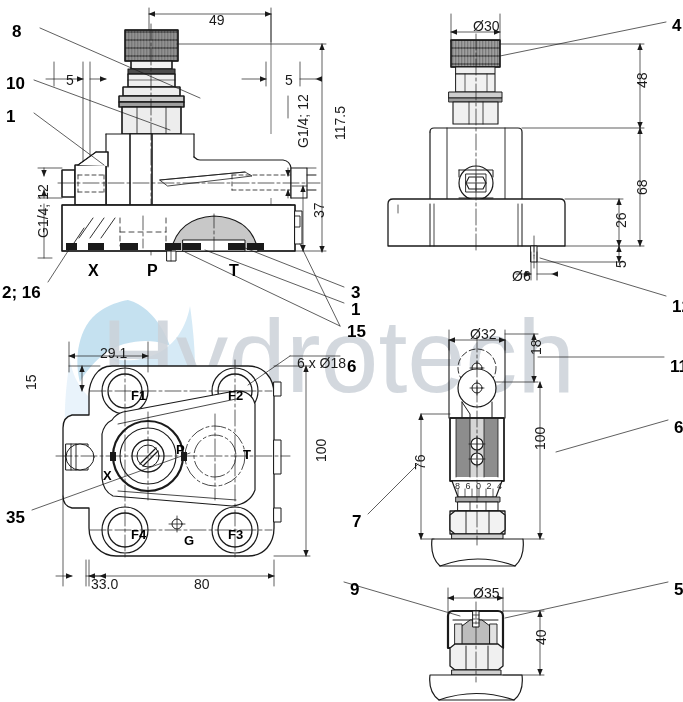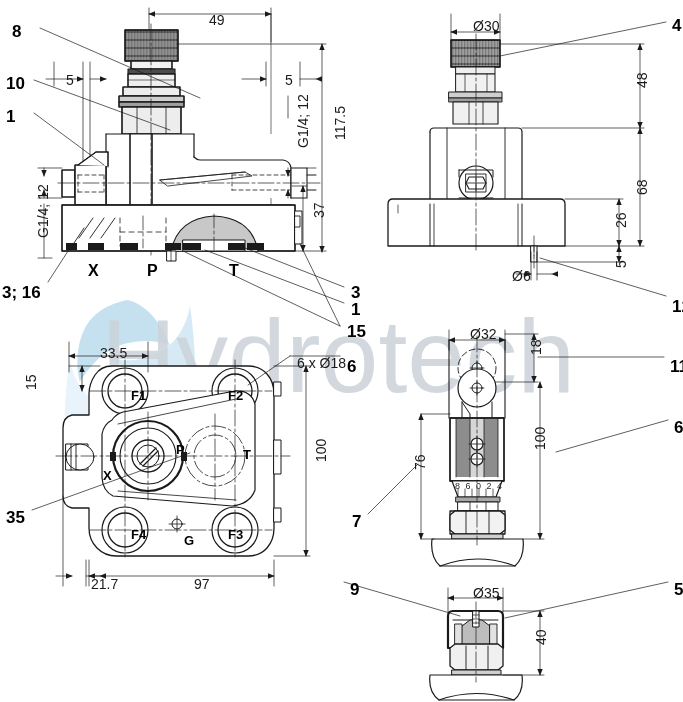--- a/index.html
+++ b/index.html
@@ -572,21 +572,21 @@
       <line x1="340" y1="326" x2="300" y2="244"></line>
       <line x1="344" y1="582" x2="460" y2="616"></line>
       <line x1="668" y1="582" x2="505" y2="618"></line>
     </g>
   </svg>
 
   <div id="textlayer">
       <div class="callout" style="position: absolute; left: 12px; top: 22px; white-space: nowrap; font-size: 17px; font-weight: bold; font-family: &quot;Liberation Sans&quot;, sans-serif;">8</div>
       <div class="callout" style="position: absolute; left: 6px; top: 74px; white-space: nowrap; font-size: 17px; font-weight: bold; font-family: &quot;Liberation Sans&quot;, sans-serif;">10</div>
       <div class="callout" style="position: absolute; left: 6px; top: 107px; white-space: nowrap; font-size: 17px; font-weight: bold; font-family: &quot;Liberation Sans&quot;, sans-serif;">1</div>
-      <div class="callout" style="position: absolute; left: 2px; top: 283px; white-space: nowrap; font-size: 17px; font-weight: bold; font-family: &quot;Liberation Sans&quot;, sans-serif;">3; 16</div>
+      <div class="callout" style="position: absolute; left: 2px; top: 283px; white-space: nowrap; font-size: 17px; font-weight: bold; font-family: &quot;Liberation Sans&quot;, sans-serif;">2; 16</div>
       <div class="callout" style="position: absolute; left: 672px; top: 16px; white-space: nowrap; font-size: 17px; font-weight: bold; font-family: &quot;Liberation Sans&quot;, sans-serif;">4</div>
       <div class="callout" style="position: absolute; left: 351px; top: 283px; white-space: nowrap; font-size: 17px; font-weight: bold; font-family: &quot;Liberation Sans&quot;, sans-serif;">3</div>
       <div class="callout" style="position: absolute; left: 351px; top: 300px; white-space: nowrap; font-size: 17px; font-weight: bold; font-family: &quot;Liberation Sans&quot;, sans-serif;">1</div>
       <div class="callout" style="position: absolute; left: 347px; top: 322px; white-space: nowrap; font-size: 17px; font-weight: bold; font-family: &quot;Liberation Sans&quot;, sans-serif;">15</div>
       <div class="callout" style="position: absolute; left: 347px; top: 357px; white-space: nowrap; font-size: 17px; font-weight: bold; font-family: &quot;Liberation Sans&quot;, sans-serif;">6</div>
       <div class="callout" style="position: absolute; left: 672px; top: 297px; white-space: nowrap; font-size: 17px; font-weight: bold; font-family: &quot;Liberation Sans&quot;, sans-serif;">12</div>
       <div class="callout" style="position: absolute; left: 670px; top: 357px; white-space: nowrap; font-size: 17px; font-weight: bold; font-family: &quot;Liberation Sans&quot;, sans-serif;">11</div>
       <div class="callout" style="position: absolute; left: 674px; top: 418px; white-space: nowrap; font-size: 17px; font-weight: bold; font-family: &quot;Liberation Sans&quot;, sans-serif;">6</div>
       <div class="callout" style="position: absolute; left: 352px; top: 512px; white-space: nowrap; font-size: 17px; font-weight: bold; font-family: &quot;Liberation Sans&quot;, sans-serif;">7</div>
       <div class="callout" style="position: absolute; left: 6px; top: 508px; white-space: nowrap; font-size: 17px; font-weight: bold; font-family: &quot;Liberation Sans&quot;, sans-serif;">35</div>
@@ -598,26 +598,26 @@
       <div class="dim" style="position: absolute; left: 332px; top: 140px; white-space: nowrap; font-size: 14px; font-family: &quot;Liberation Sans&quot;, sans-serif; color: rgb(26, 26, 26); transform-origin: left top; transform: rotate(-90deg);">117.5</div>
       <div class="dim" style="position: absolute; left: 295px; top: 148px; white-space: nowrap; font-size: 14px; font-family: &quot;Liberation Sans&quot;, sans-serif; color: rgb(26, 26, 26); transform-origin: left top; transform: rotate(-90deg);">G1/4; 12</div>
       <div class="dim" style="position: absolute; left: 311px; top: 218px; white-space: nowrap; font-size: 14px; font-family: &quot;Liberation Sans&quot;, sans-serif; color: rgb(26, 26, 26); transform-origin: left top; transform: rotate(-90deg);">37</div>
       <div class="dim" style="position: absolute; left: 35px; top: 238px; white-space: nowrap; font-size: 14px; font-family: &quot;Liberation Sans&quot;, sans-serif; color: rgb(26, 26, 26); transform-origin: left top; transform: rotate(-90deg);">G1/4; 12</div>
       <div class="dim" style="position: absolute; left: 473px; top: 18px; white-space: nowrap; font-size: 14px; font-family: &quot;Liberation Sans&quot;, sans-serif; color: rgb(26, 26, 26);">Ø30</div>
       <div class="dim" style="position: absolute; left: 634px; top: 88px; white-space: nowrap; font-size: 14px; font-family: &quot;Liberation Sans&quot;, sans-serif; color: rgb(26, 26, 26); transform-origin: left top; transform: rotate(-90deg);">48</div>
       <div class="dim" style="position: absolute; left: 634px; top: 195px; white-space: nowrap; font-size: 14px; font-family: &quot;Liberation Sans&quot;, sans-serif; color: rgb(26, 26, 26); transform-origin: left top; transform: rotate(-90deg);">68</div>
       <div class="dim" style="position: absolute; left: 613px; top: 228px; white-space: nowrap; font-size: 14px; font-family: &quot;Liberation Sans&quot;, sans-serif; color: rgb(26, 26, 26); transform-origin: left top; transform: rotate(-90deg);">26</div>
       <div class="dim" style="position: absolute; left: 613px; top: 268px; white-space: nowrap; font-size: 14px; font-family: &quot;Liberation Sans&quot;, sans-serif; color: rgb(26, 26, 26); transform-origin: left top; transform: rotate(-90deg);">5</div>
       <div class="dim" style="position: absolute; left: 512px; top: 268px; white-space: nowrap; font-size: 14px; font-family: &quot;Liberation Sans&quot;, sans-serif; color: rgb(26, 26, 26);">Ø6</div>
-      <div class="dim" style="position: absolute; left: 100px; top: 345px; white-space: nowrap; font-size: 14px; font-family: &quot;Liberation Sans&quot;, sans-serif; color: rgb(26, 26, 26);">33.5</div>
+      <div class="dim" style="position: absolute; left: 100px; top: 345px; white-space: nowrap; font-size: 14px; font-family: &quot;Liberation Sans&quot;, sans-serif; color: rgb(26, 26, 26);">29.1</div>
       <div class="dim" style="position: absolute; left: 23px; top: 390px; white-space: nowrap; font-size: 14px; font-family: &quot;Liberation Sans&quot;, sans-serif; color: rgb(26, 26, 26); transform-origin: left top; transform: rotate(-90deg);">15</div>
       <div class="dim" style="position: absolute; left: 297px; top: 355px; white-space: nowrap; font-size: 14px; font-family: &quot;Liberation Sans&quot;, sans-serif; color: rgb(26, 26, 26);">6 x Ø18</div>
       <div class="dim" style="position: absolute; left: 313px; top: 462px; white-space: nowrap; font-size: 14px; font-family: &quot;Liberation Sans&quot;, sans-serif; color: rgb(26, 26, 26); transform-origin: left top; transform: rotate(-90deg);">100</div>
-      <div class="dim" style="position: absolute; left: 91px; top: 576px; white-space: nowrap; font-size: 14px; font-family: &quot;Liberation Sans&quot;, sans-serif; color: rgb(26, 26, 26);">21.7</div>
-      <div class="dim" style="position: absolute; left: 194px; top: 576px; white-space: nowrap; font-size: 14px; font-family: &quot;Liberation Sans&quot;, sans-serif; color: rgb(26, 26, 26);">97</div>
+      <div class="dim" style="position: absolute; left: 91px; top: 576px; white-space: nowrap; font-size: 14px; font-family: &quot;Liberation Sans&quot;, sans-serif; color: rgb(26, 26, 26);">33.0</div>
+      <div class="dim" style="position: absolute; left: 194px; top: 576px; white-space: nowrap; font-size: 14px; font-family: &quot;Liberation Sans&quot;, sans-serif; color: rgb(26, 26, 26);">80</div>
       <div class="dim" style="position: absolute; left: 470px; top: 326px; white-space: nowrap; font-size: 14px; font-family: &quot;Liberation Sans&quot;, sans-serif; color: rgb(26, 26, 26);">Ø32</div>
       <div class="dim" style="position: absolute; left: 528px; top: 355px; white-space: nowrap; font-size: 14px; font-family: &quot;Liberation Sans&quot;, sans-serif; color: rgb(26, 26, 26); transform-origin: left top; transform: rotate(-90deg);">18</div>
       <div class="dim" style="position: absolute; left: 532px; top: 450px; white-space: nowrap; font-size: 14px; font-family: &quot;Liberation Sans&quot;, sans-serif; color: rgb(26, 26, 26); transform-origin: left top; transform: rotate(-90deg);">100</div>
       <div class="dim" style="position: absolute; left: 412px; top: 470px; white-space: nowrap; font-size: 14px; font-family: &quot;Liberation Sans&quot;, sans-serif; color: rgb(26, 26, 26); transform-origin: left top; transform: rotate(-90deg);">76</div>
       <div class="dim" style="position: absolute; left: 473px; top: 585px; white-space: nowrap; font-size: 14px; font-family: &quot;Liberation Sans&quot;, sans-serif; color: rgb(26, 26, 26);">Ø35</div>
       <div class="dim" style="position: absolute; left: 533px; top: 645px; white-space: nowrap; font-size: 14px; font-family: &quot;Liberation Sans&quot;, sans-serif; color: rgb(26, 26, 26); transform-origin: left top; transform: rotate(-90deg);">40</div>
     </div>
 
   <div id="portlayer">
       <div class="port" style="position: absolute; left: 88px; top: 262px; white-space: nowrap; font-size: 16px; font-weight: bold; font-family: &quot;Liberation Sans&quot;, sans-serif;">X</div>

